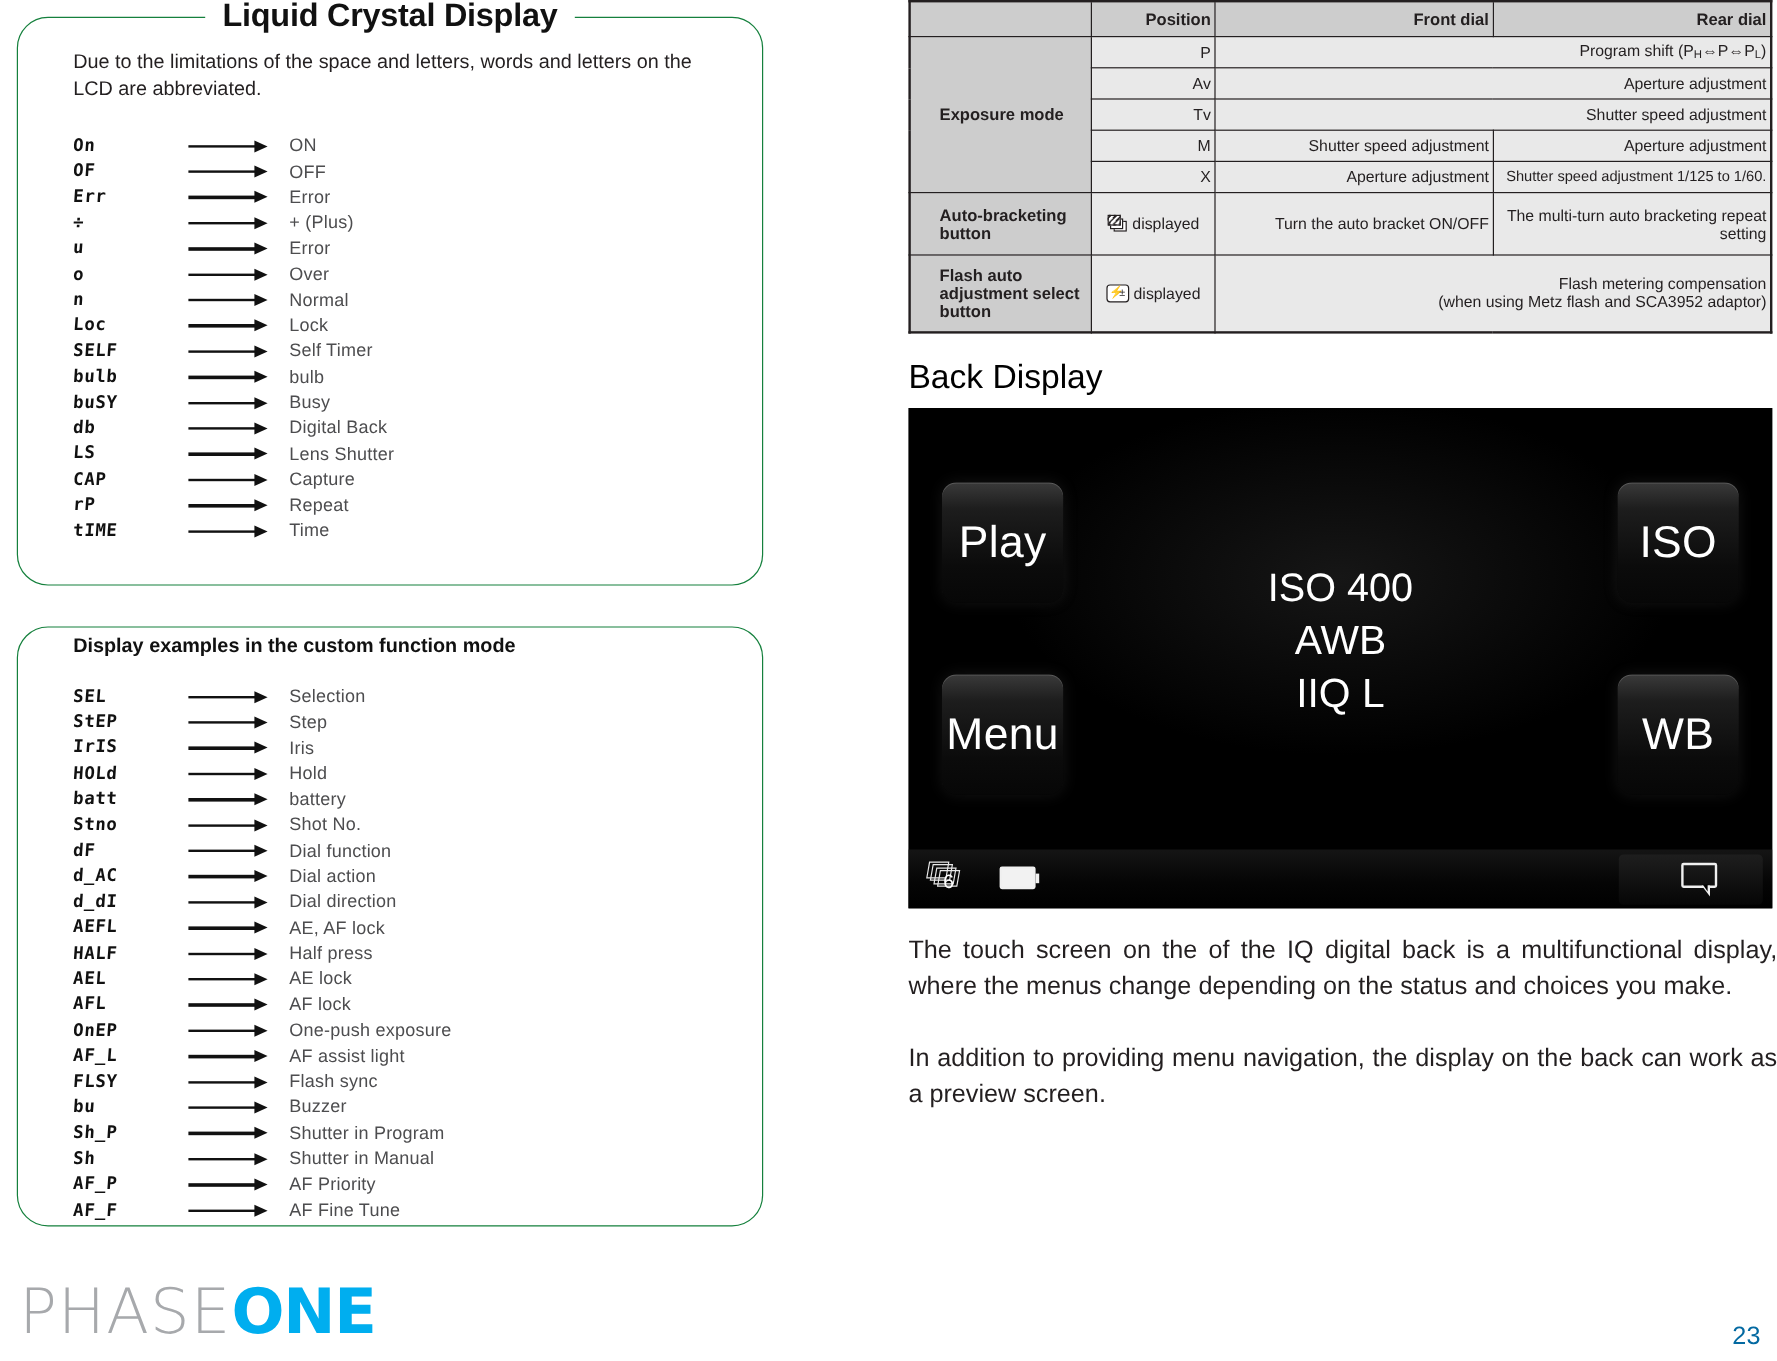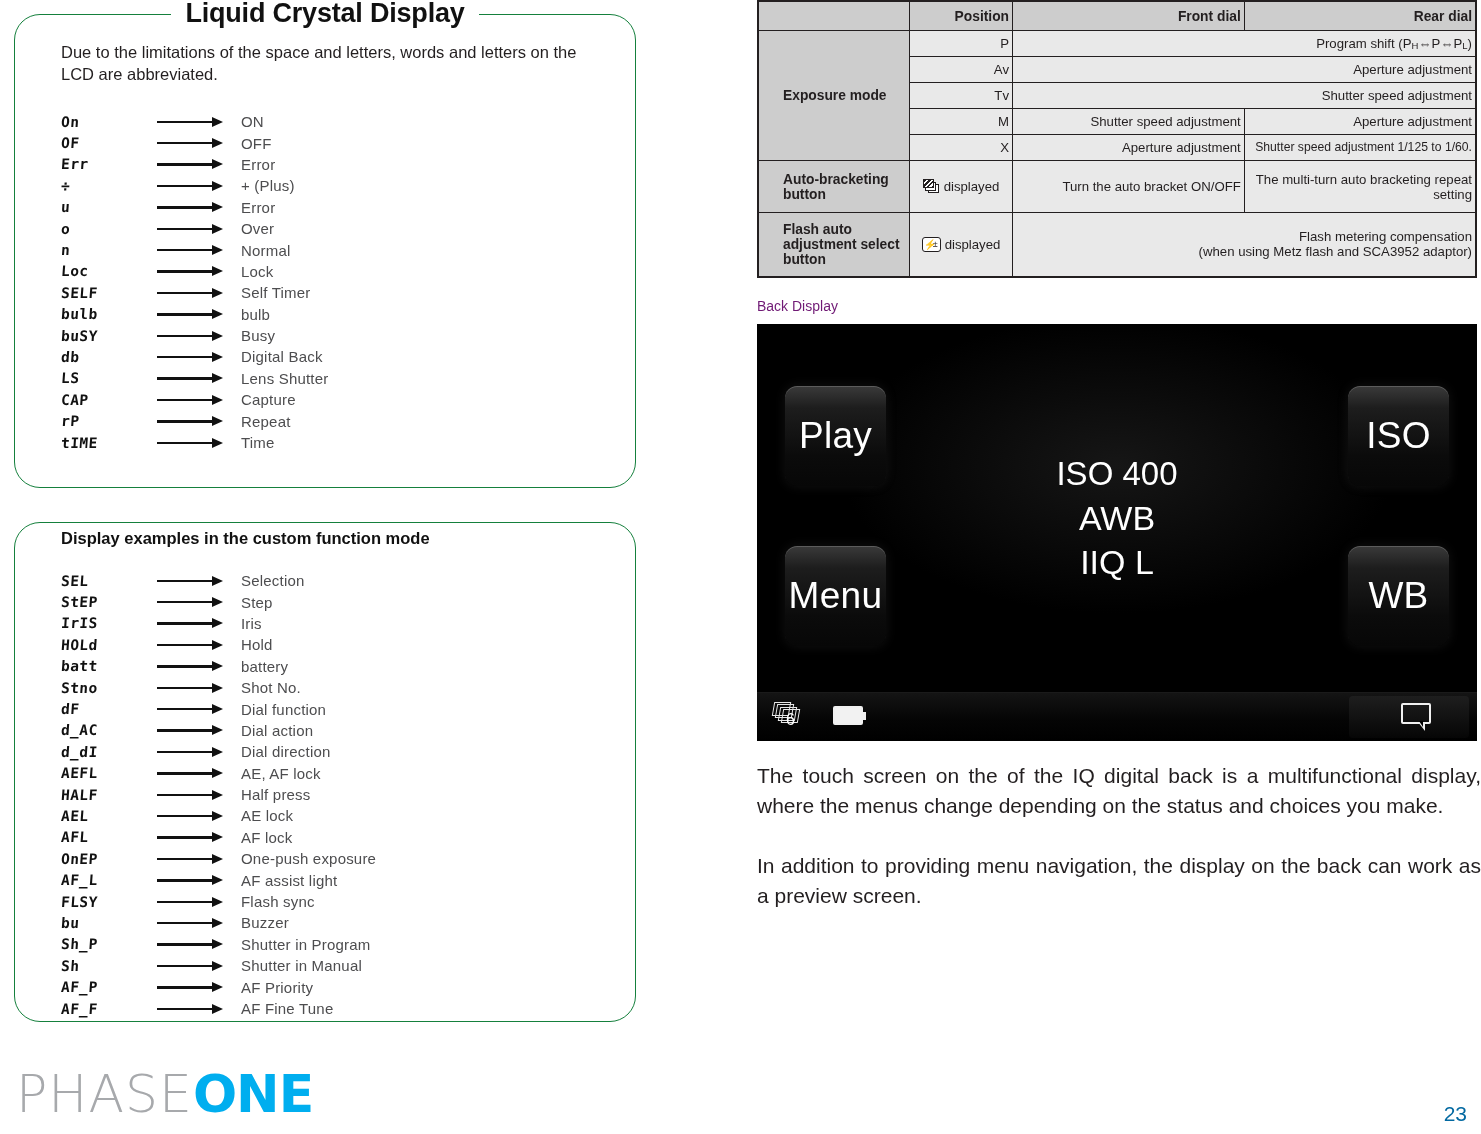--- a/index.html
+++ b/index.html
@@ -176,22 +176,22 @@
     letter-spacing: 0px;
   }
   .section-num .numpart { margin-right: 8px; }
   .section-sub {
     font-size: 22px;
     color: #231f20;
     margin: 0;
     padding: 26px 0 12px 0;
   }
   .section-sub2 {
-    font-size: 14px;
-    color: #701a75;
+    font-size: 28px;
+    color: #000000;
     margin: 0;
     padding: 20px 0 10px 0;
   }
 
   
   table.dial {
     border-collapse: collapse;
     width: 720px;
     table-layout: fixed;
     border: 2px solid #231f20;

